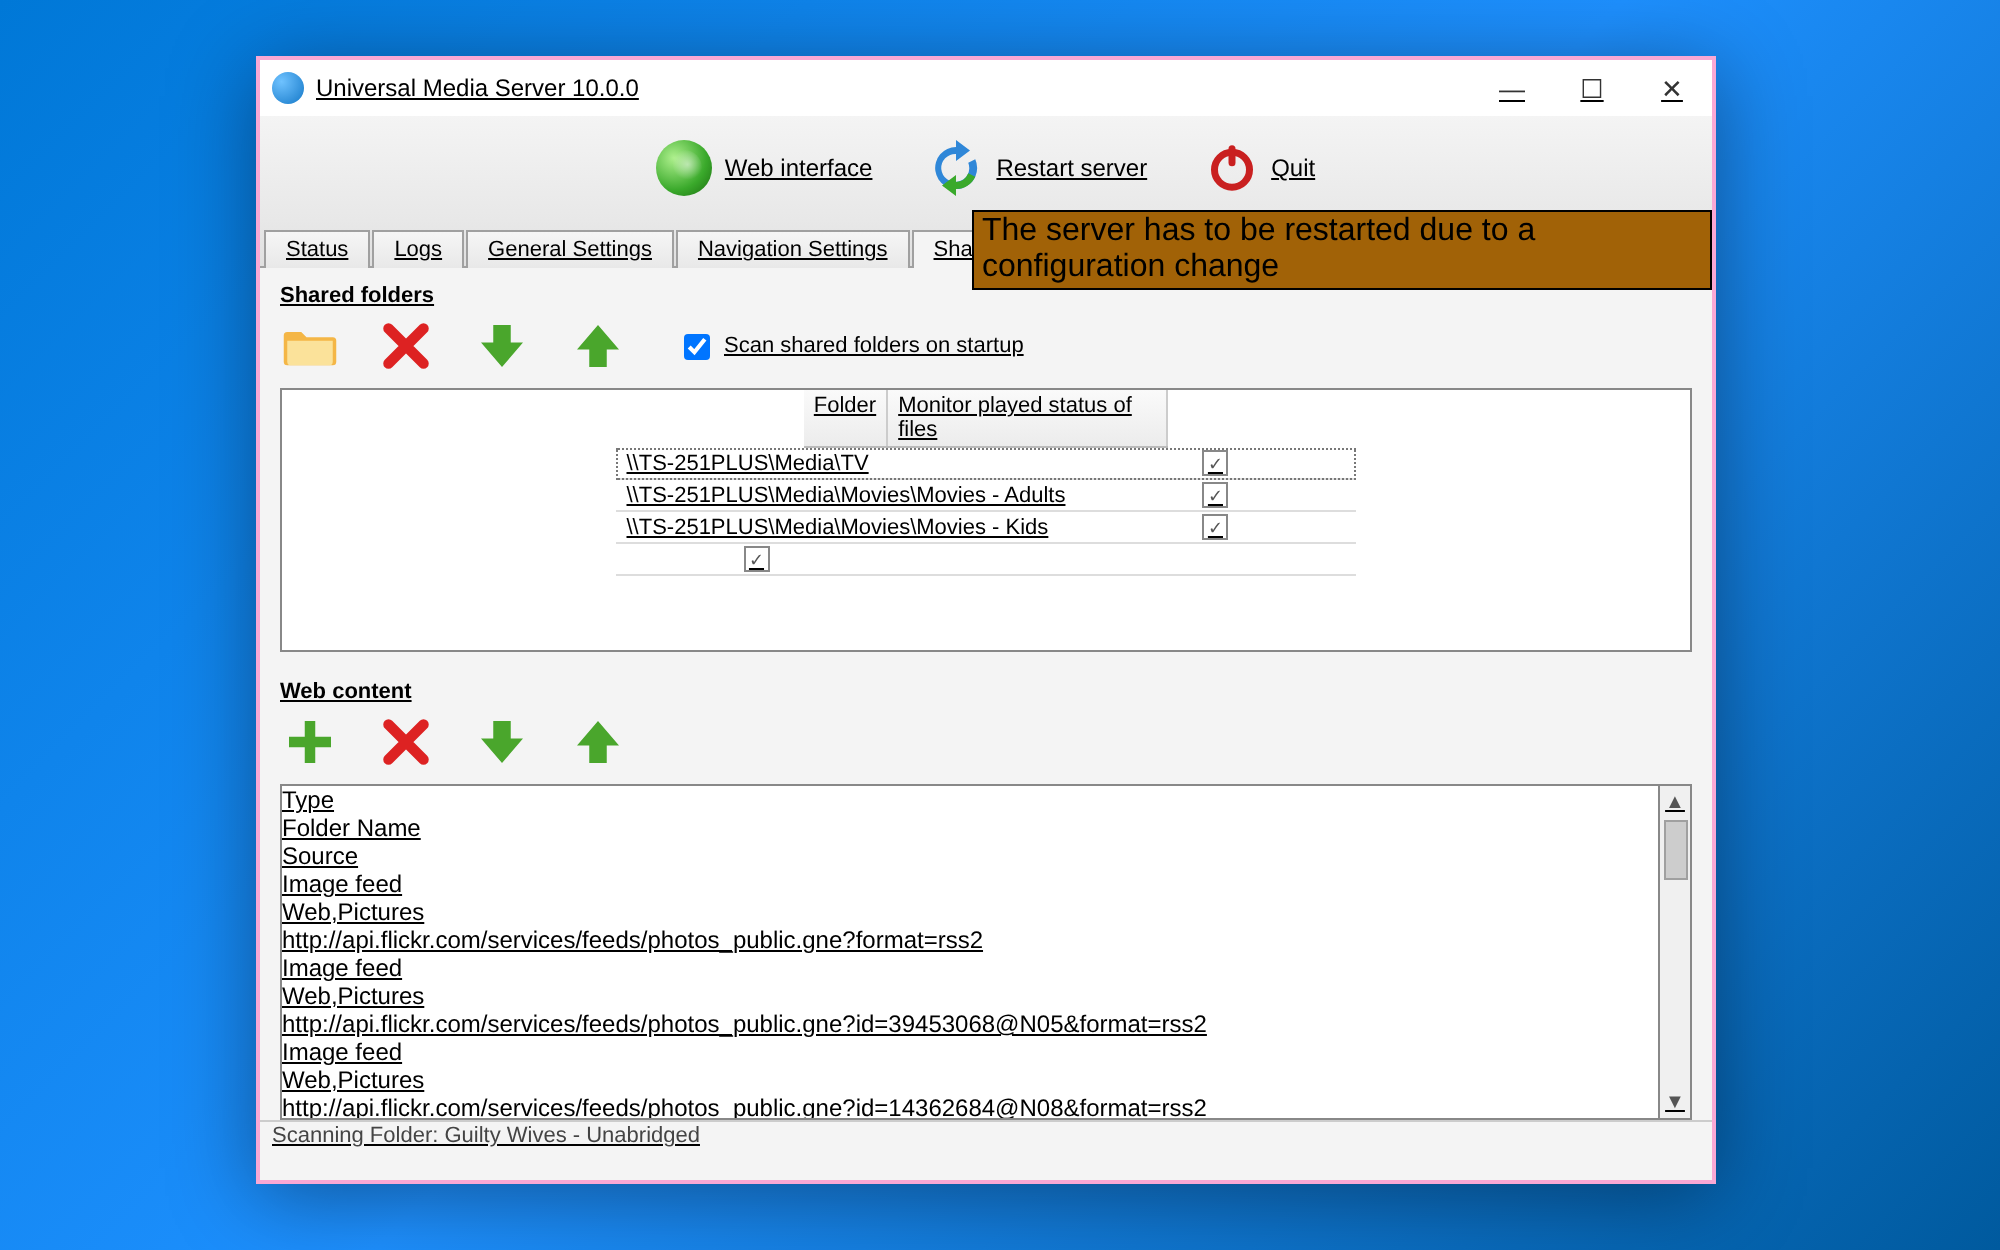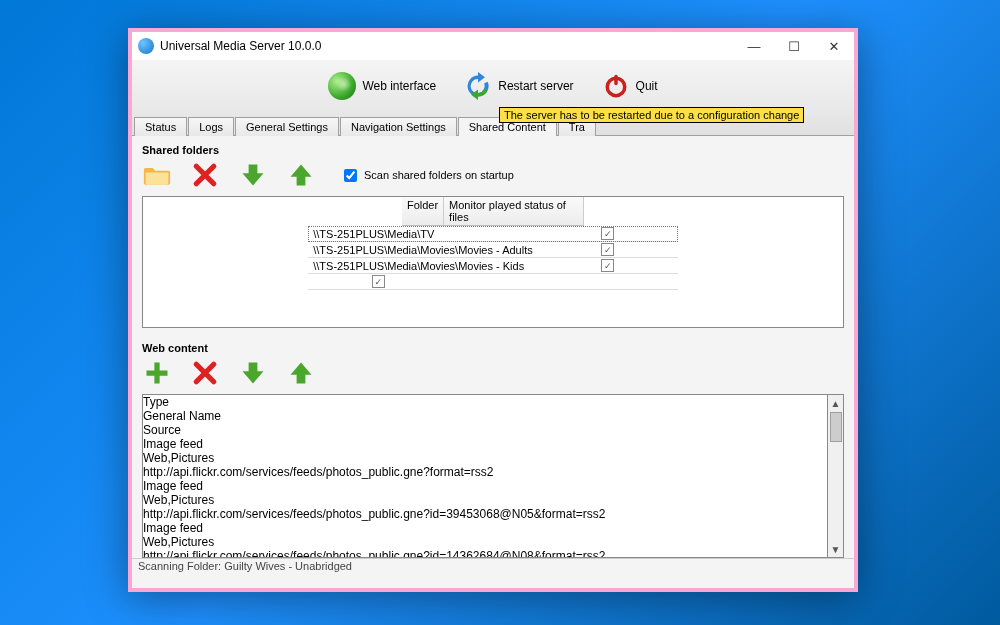--- a/index.html
+++ b/index.html
@@ -15,24 +15,25 @@
     overflow: hidden;
     position: relative;
   }
   .window {
     position: absolute;
     left: 128px;
     top: 28px;
     width: 730px;
     height: 564px;
     background: #fff;
-    border: 4px solid #f9a8d4;
+    border: 2px solid #f9a8d4;
     box-shadow: 0 6px 40px rgba(0,0,0,0.4);
     display: flex;
     flex-direction: column;
+    text-decoration: underline;
   }
   .titlebar {
     height: 28px;
     display: flex;
     align-items: center;
     padding: 0 0 0 6px;
     background: #fff;
   }
   .app-icon {
     width: 16px; height: 16px;
@@ -77,25 +78,25 @@
   .power-icon svg { width: 28px; height: 28px; }
   .cursor {
     position: absolute;
     left: 369px; top: 52px;
     font-size: 16px; color: #000;
     pointer-events:none;
     transform: rotate(-10deg);
   }
   .tooltip {
     position: absolute;
-    left: 367px; top: 75px;
-    background: #fde047;
+    left: 356px; top: 75px;
+    background: #a16207;
     border: 1px solid #000;
     padding: 1px 4px;
-    font-size: 11px;
+    font-size: 16px;
     z-index: 5;
   }
   .tabs {
     height: 24px;
     background: linear-gradient(#e8e8e8, #e0e0e0);
     display: flex;
     align-items: flex-end;
     padding-left: 2px;
     gap: 0;
     border-bottom: 1px solid #a0a0a0;
@@ -337,21 +338,21 @@
         <svg viewBox="0 0 32 32">
             <path fill="#4aa62c" d="M16 4l12 14h-7v10H11V18H4z"></path>
           </svg>
       </div>
     </div>
 
     <div class="web-table">
       <div class="inner">
         <div class="thead">
           <div class="th col-type">Type</div>
-          <div class="th col-fname">General Name</div>
+          <div class="th col-fname">Folder Name</div>
           <div class="th col-source">Source</div>
         </div>
         <div class="body" id="web-body">
             <div class="tr">
               <div class="td col-type">Image feed</div>
               <div class="td col-fname">Web,Pictures</div>
               <div class="td col-source">http://api.flickr.com/services/feeds/photos_public.gne?format=rss2</div>
             </div>
             <div class="tr">
               <div class="td col-type">Image feed</div>

